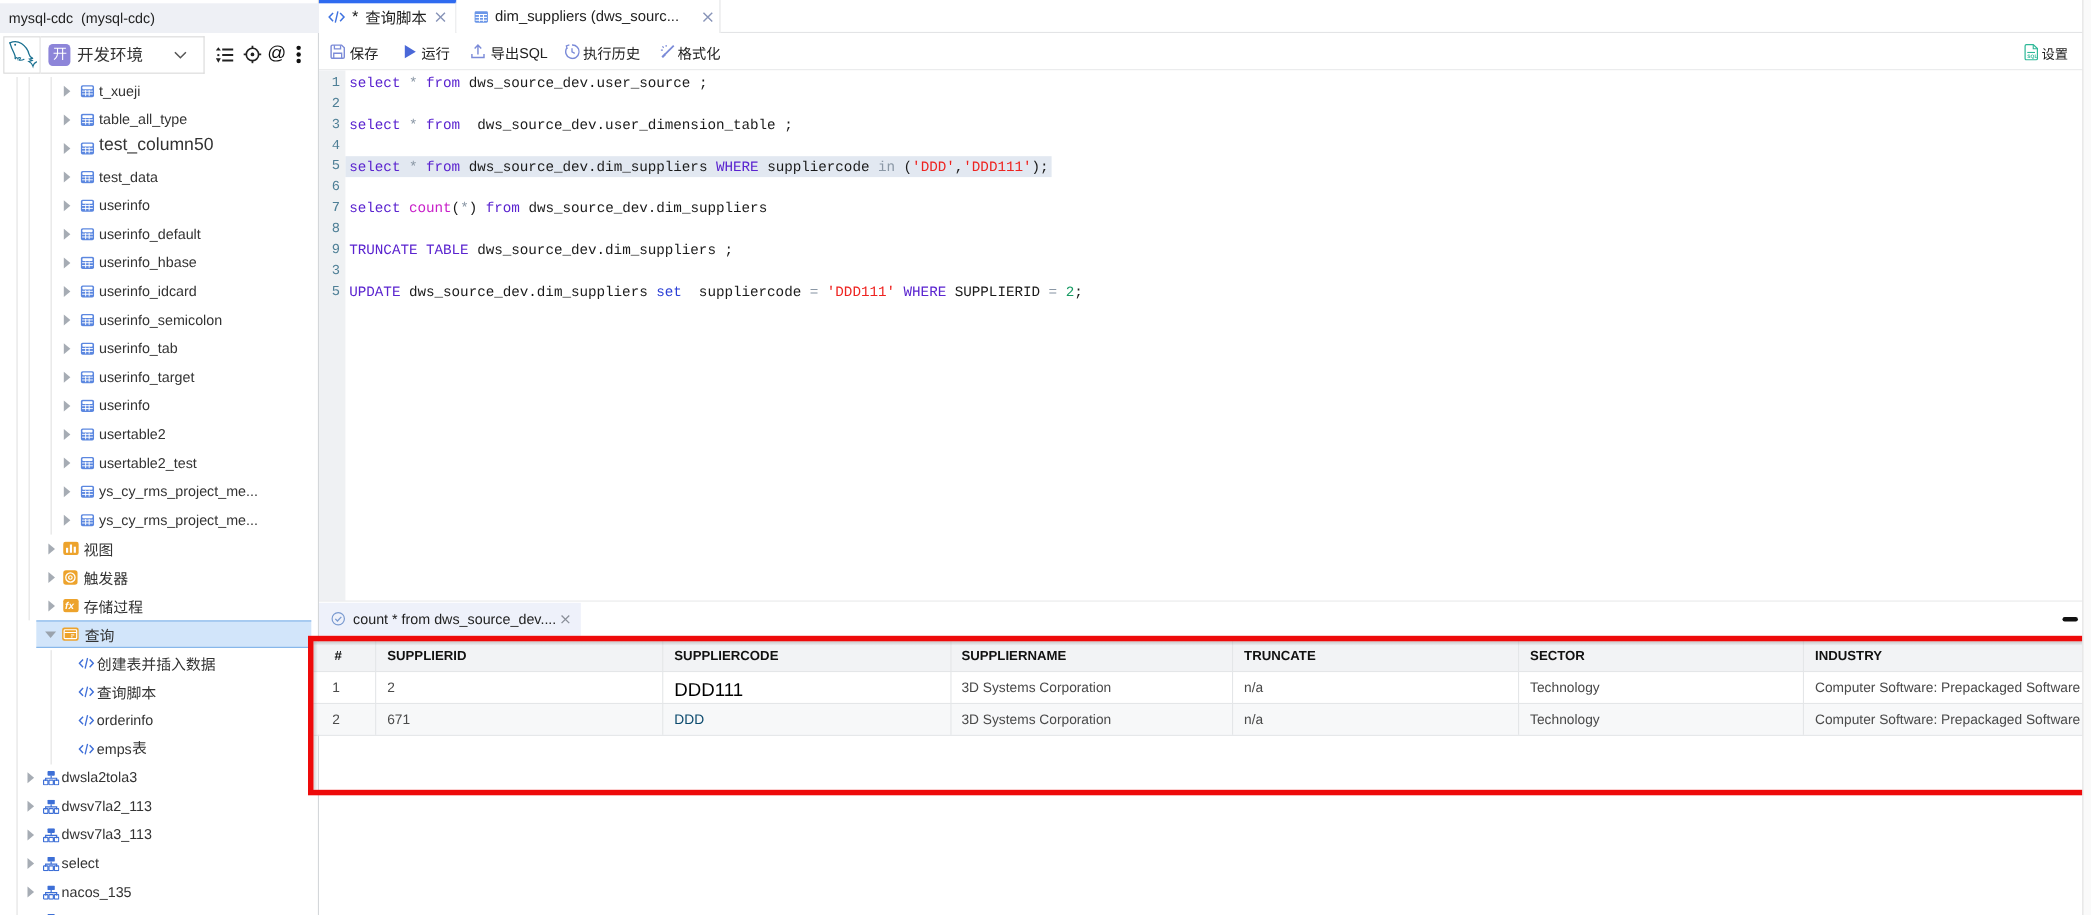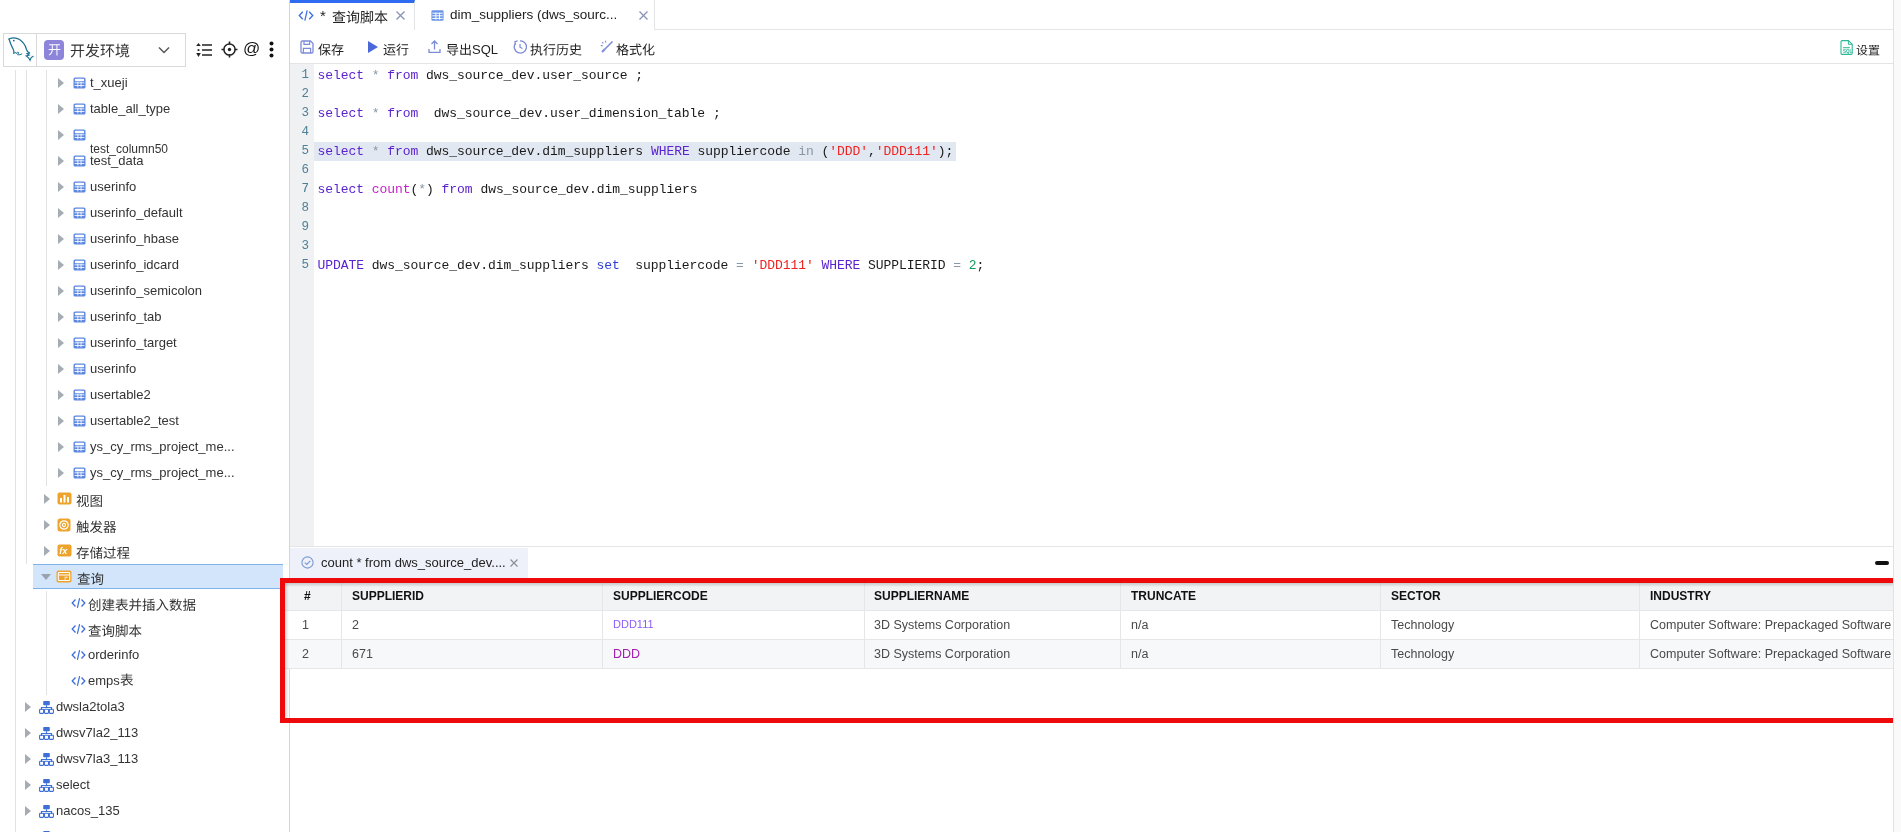--- a/index.html
+++ b/index.html
@@ -4,20 +4,21 @@
 *{margin:0;padding:0;box-sizing:border-box}
 html,body{width:1901px;height:832px;overflow:hidden;background:#fff;
 font-family:"Liberation Sans",sans-serif;-webkit-font-smoothing:antialiased}
 .abs{position:absolute}
 .mono{font-family:"Liberation Mono",monospace}
 </style></head>
 <body>
 <div class="abs" style="left:0;top:0;width:1901px;height:832px;overflow:hidden">
 
 <div class="abs" style="left:0;top:0;width:290px;height:832px;background:#fff;border-right:1px solid #d4d7da">
+<div class="abs" style="left:0;top:3px;width:290px;height:27px;background:#eef0f5;color:#222;font-size:13px;line-height:27px;padding-left:8px">mysql-cdc&nbsp; (mysql-cdc)</div>
 <div class="abs" style="left:3px;top:33px;width:34px;height:34px;border:1px solid #d9d9d9;background:#fff"></div>
 <div class="abs" style="left:37px;top:33px;width:149px;height:34px;border:1px solid #d9d9d9;border-left:none;background:#fff"></div>
 <svg class="abs" style="left:3px;top:33px" width="34" height="34" viewBox="0 0 34 34">
 <g fill="none" stroke="#1a7090" stroke-width="1.2" stroke-linecap="round">
 <path d="M6 6 C9.5 4.3 13.5 4.6 16.5 6.6 C20 9 22.5 12.5 23.3 16 C23.7 17.8 25 19.3 26.6 20"></path>
 <path d="M6 6 C6.9 9.2 8.4 12.8 9.9 15.6 C10.7 17.2 11 18.6 10.9 20.3"></path>
 <path d="M10.9 20.3 C11.9 19 12.9 19.2 13.3 20.6 C13.7 19.1 14.6 18.9 15.7 19.6 L14.6 21.7 C16.2 22 17.6 21.7 18.8 20.9" stroke-width="1"></path>
 <path d="M26.6 20 L23.9 20.7 L26.2 22.1 L23.3 22.9 C25 23.8 26.4 25.4 27 27.2 C27.5 25.2 28.7 23.9 30.2 23.3" stroke-width="1.1"></path>
 </g>
 <circle cx="10.8" cy="7.6" r="0.9" fill="#1a7090"></circle>
@@ -78,21 +79,21 @@
 <div class="abs" style="left:90px;top:101px;font-size:13px;color:#333;line-height:16px">table_all_type</div>
 <div style="position:absolute;left:58px;top:130px;width:0;height:0;border-left:6px solid #a6acb4;border-top:5px solid transparent;border-bottom:5px solid transparent"></div>
 <svg style="position:absolute;left:73px;top:129px" width="13" height="12" viewBox="0 0 13 12">
 <rect x="0.5" y="0.5" width="12" height="11" rx="1.6" fill="#5b87e0"></rect>
 <rect x="1.9" y="1.7" width="9.2" height="2.5" rx="0.7" fill="#fff"></rect>
 <rect x="1.6" y="5.4" width="9.8" height="0.9" fill="#fff" opacity="0.95"></rect>
 <rect x="1.6" y="8" width="9.8" height="0.9" fill="#fff" opacity="0.95"></rect>
 <rect x="4.4" y="4.8" width="0.9" height="5.6" fill="#fff" opacity="0.95"></rect>
 <rect x="7.6" y="4.8" width="0.9" height="5.6" fill="#fff" opacity="0.95"></rect>
 </svg>
-<div class="abs" style="left:90px;top:141px;font-size:12px;color:#333;line-height:16px">test_column50</div>
+<div class="abs" style="left:90px;top:124px;font-size:16px;color:#333;line-height:16px">test_column50</div>
 <div style="position:absolute;left:58px;top:156px;width:0;height:0;border-left:6px solid #a6acb4;border-top:5px solid transparent;border-bottom:5px solid transparent"></div>
 <svg style="position:absolute;left:73px;top:155px" width="13" height="12" viewBox="0 0 13 12">
 <rect x="0.5" y="0.5" width="12" height="11" rx="1.6" fill="#5b87e0"></rect>
 <rect x="1.9" y="1.7" width="9.2" height="2.5" rx="0.7" fill="#fff"></rect>
 <rect x="1.6" y="5.4" width="9.8" height="0.9" fill="#fff" opacity="0.95"></rect>
 <rect x="1.6" y="8" width="9.8" height="0.9" fill="#fff" opacity="0.95"></rect>
 <rect x="4.4" y="4.8" width="0.9" height="5.6" fill="#fff" opacity="0.95"></rect>
 <rect x="7.6" y="4.8" width="0.9" height="5.6" fill="#fff" opacity="0.95"></rect>
 </svg>
 <div class="abs" style="left:90px;top:153px;font-size:13px;color:#333;line-height:16px">test_data</div>
@@ -447,20 +448,21 @@
 <div class="abs mono" style="left:290px;top:104px;width:24px;height:19px;font-size:12.5px;line-height:19px;color:#4e7f96;text-align:right;padding-right:5px">3</div>
 <div class="abs mono" style="left:317.5px;top:104px;height:19px;font-size:13px;line-height:19px;letter-spacing:-0.05px;white-space:pre"><span style="color:#5a23cf">select</span><span style="color:#1a1a1a">&nbsp;</span><span style="color:#8a97a5">*</span><span style="color:#1a1a1a">&nbsp;</span><span style="color:#5a23cf">from</span><span style="color:#1a1a1a">&nbsp;&nbsp;dws_source_dev.user_dimension_table&nbsp;;</span></div>
 <div class="abs mono" style="left:290px;top:123px;width:24px;height:19px;font-size:12.5px;line-height:19px;color:#4e7f96;text-align:right;padding-right:5px">4</div>
 <div class="abs mono" style="left:290px;top:142px;width:24px;height:19px;font-size:12.5px;line-height:19px;color:#4e7f96;text-align:right;padding-right:5px">5</div>
 <div class="abs mono" style="left:317.5px;top:142px;height:19px;font-size:13px;line-height:19px;letter-spacing:-0.05px;white-space:pre"><span style="color:#5a23cf">select</span><span style="color:#1a1a1a">&nbsp;</span><span style="color:#8a97a5">*</span><span style="color:#1a1a1a">&nbsp;</span><span style="color:#5a23cf">from</span><span style="color:#1a1a1a">&nbsp;dws_source_dev.dim_suppliers&nbsp;</span><span style="color:#5a23cf">WHERE</span><span style="color:#1a1a1a">&nbsp;suppliercode&nbsp;</span><span style="color:#8a97a5">in</span><span style="color:#1a1a1a">&nbsp;(</span><span style="color:#ee2320">'DDD'</span><span style="color:#1a1a1a">,</span><span style="color:#ee2320">'DDD111'</span><span style="color:#1a1a1a">);</span></div>
 <div class="abs mono" style="left:290px;top:161px;width:24px;height:19px;font-size:12.5px;line-height:19px;color:#4e7f96;text-align:right;padding-right:5px">6</div>
 <div class="abs mono" style="left:290px;top:180px;width:24px;height:19px;font-size:12.5px;line-height:19px;color:#4e7f96;text-align:right;padding-right:5px">7</div>
 <div class="abs mono" style="left:317.5px;top:180px;height:19px;font-size:13px;line-height:19px;letter-spacing:-0.05px;white-space:pre"><span style="color:#5a23cf">select</span><span style="color:#1a1a1a">&nbsp;</span><span style="color:#c81ec8">count</span><span style="color:#1a1a1a">(</span><span style="color:#8a97a5">*</span><span style="color:#1a1a1a">)</span><span style="color:#1a1a1a">&nbsp;</span><span style="color:#5a23cf">from</span><span style="color:#1a1a1a">&nbsp;dws_source_dev.dim_suppliers</span></div>
 <div class="abs mono" style="left:290px;top:199px;width:24px;height:19px;font-size:12.5px;line-height:19px;color:#4e7f96;text-align:right;padding-right:5px">8</div>
 <div class="abs mono" style="left:290px;top:218px;width:24px;height:19px;font-size:12.5px;line-height:19px;color:#4e7f96;text-align:right;padding-right:5px">9</div>
+<div class="abs mono" style="left:317.5px;top:218px;height:19px;font-size:13px;line-height:19px;letter-spacing:-0.05px;white-space:pre"><span style="color:#5a23cf">TRUNCATE</span><span style="color:#1a1a1a">&nbsp;</span><span style="color:#5a23cf">TABLE</span><span style="color:#1a1a1a">&nbsp;dws_source_dev.dim_suppliers&nbsp;;</span></div>
 <div class="abs mono" style="left:290px;top:237px;width:24px;height:19px;font-size:12.5px;line-height:19px;color:#4e7f96;text-align:right;padding-right:5px">3</div>
 <div class="abs mono" style="left:290px;top:256px;width:24px;height:19px;font-size:12.5px;line-height:19px;color:#4e7f96;text-align:right;padding-right:5px">5</div>
 <div class="abs mono" style="left:317.5px;top:256px;height:19px;font-size:13px;line-height:19px;letter-spacing:-0.05px;white-space:pre"><span style="color:#5a23cf">UPDATE</span><span style="color:#1a1a1a">&nbsp;dws_source_dev.dim_suppliers&nbsp;</span><span style="color:#2b3fd6">set</span><span style="color:#1a1a1a">&nbsp;&nbsp;suppliercode&nbsp;</span><span style="color:#8a97a5">=</span><span style="color:#1a1a1a">&nbsp;</span><span style="color:#ee2320">'DDD111'</span><span style="color:#1a1a1a">&nbsp;</span><span style="color:#5a23cf">WHERE</span><span style="color:#1a1a1a">&nbsp;</span><span style="color:#1a1a1a">SUPPLIERID</span><span style="color:#1a1a1a">&nbsp;</span><span style="color:#8a97a5">=</span><span style="color:#1a1a1a">&nbsp;</span><span style="color:#169a62">2</span><span style="color:#1a1a1a">;</span></div>
 <div class="abs" style="left:290px;top:546px;width:1611px;height:1px;background:#e3e4e6"></div>
 <div class="abs" style="left:290px;top:547px;width:1611px;height:31px;background:#fff"></div>
 <div class="abs" style="left:290px;top:548px;width:238px;height:30px;background:#eef1fa"></div>
 <svg class="abs" style="left:301px;top:556px" width="13" height="13" viewBox="0 0 13 13">
 <circle cx="6.5" cy="6.5" r="5.6" fill="none" stroke="#7a9ad0" stroke-width="1.1"></circle>
 <path d="M3.8 6.6 L5.8 8.5 L9.3 4.8" fill="none" stroke="#7a9ad0" stroke-width="1.2"></path>
 </svg>
@@ -483,28 +485,28 @@
 <div class="abs" style="left:1639px;top:583px;width:1px;height:85px;background:#e4e6e8"></div>
 <div class="abs" style="left:304px;top:589px;font-size:12px;font-weight:bold;color:#111">#</div>
 <div class="abs" style="left:352px;top:589px;font-size:12px;font-weight:bold;color:#111">SUPPLIERID</div>
 <div class="abs" style="left:613px;top:589px;font-size:12px;font-weight:bold;color:#111">SUPPLIERCODE</div>
 <div class="abs" style="left:874px;top:589px;font-size:12px;font-weight:bold;color:#111">SUPPLIERNAME</div>
 <div class="abs" style="left:1131px;top:589px;font-size:12px;font-weight:bold;color:#111">TRUNCATE</div>
 <div class="abs" style="left:1391px;top:589px;font-size:12px;font-weight:bold;color:#111">SECTOR</div>
 <div class="abs" style="left:1650px;top:589px;font-size:12px;font-weight:bold;color:#111">INDUSTRY</div>
 <div class="abs" style="left:302px;top:618px;font-size:12.5px;color:#4a4a4a">1</div>
 <div class="abs" style="left:352px;top:618px;font-size:12.5px;color:#4a4a4a">2</div>
-<div class="abs" style="left:613px;top:618px;font-size:11px;color:#8b5cf6">DDD111</div>
+<div class="abs" style="left:613px;top:618px;font-size:17px;color:#000000">DDD111</div>
 <div class="abs" style="left:874px;top:618px;font-size:12.5px;color:#4a4a4a">3D Systems Corporation</div>
 <div class="abs" style="left:1131px;top:618px;font-size:12.5px;color:#4a4a4a">n/a</div>
 <div class="abs" style="left:1391px;top:618px;font-size:12.5px;color:#4a4a4a">Technology</div>
 <div class="abs" style="left:1650px;top:618px;font-size:12.5px;color:#4a4a4a">Computer Software: Prepackaged Software</div>
 <div class="abs" style="left:302px;top:647px;font-size:12.5px;color:#4a4a4a">2</div>
 <div class="abs" style="left:352px;top:647px;font-size:12.5px;color:#4a4a4a">671</div>
-<div class="abs" style="left:613px;top:647px;font-size:12.5px;color:#a21caf">DDD</div>
+<div class="abs" style="left:613px;top:647px;font-size:12.5px;color:#0c4a6e">DDD</div>
 <div class="abs" style="left:874px;top:647px;font-size:12.5px;color:#4a4a4a">3D Systems Corporation</div>
 <div class="abs" style="left:1131px;top:647px;font-size:12.5px;color:#4a4a4a">n/a</div>
 <div class="abs" style="left:1391px;top:647px;font-size:12.5px;color:#4a4a4a">Technology</div>
 <div class="abs" style="left:1650px;top:647px;font-size:12.5px;color:#4a4a4a">Computer Software: Prepackaged Software</div>
 <div class="abs" style="left:285px;top:583px;width:1616px;height:4px;background:linear-gradient(rgba(120,120,120,0.35),rgba(120,120,120,0))"></div>
 <div class="abs" style="left:285px;top:583px;width:4px;height:135px;background:linear-gradient(90deg,rgba(120,120,120,0.3),rgba(120,120,120,0))"></div>
 <div class="abs" style="left:280px;top:578px;width:1630px;height:145px;border:5px solid #ee0a0a"></div>
 <div class="abs" style="left:1893px;top:0;width:8px;height:832px;background:#fafafa;border-left:1px solid #e2e2e2"></div>
 </div>
 </body></html>

